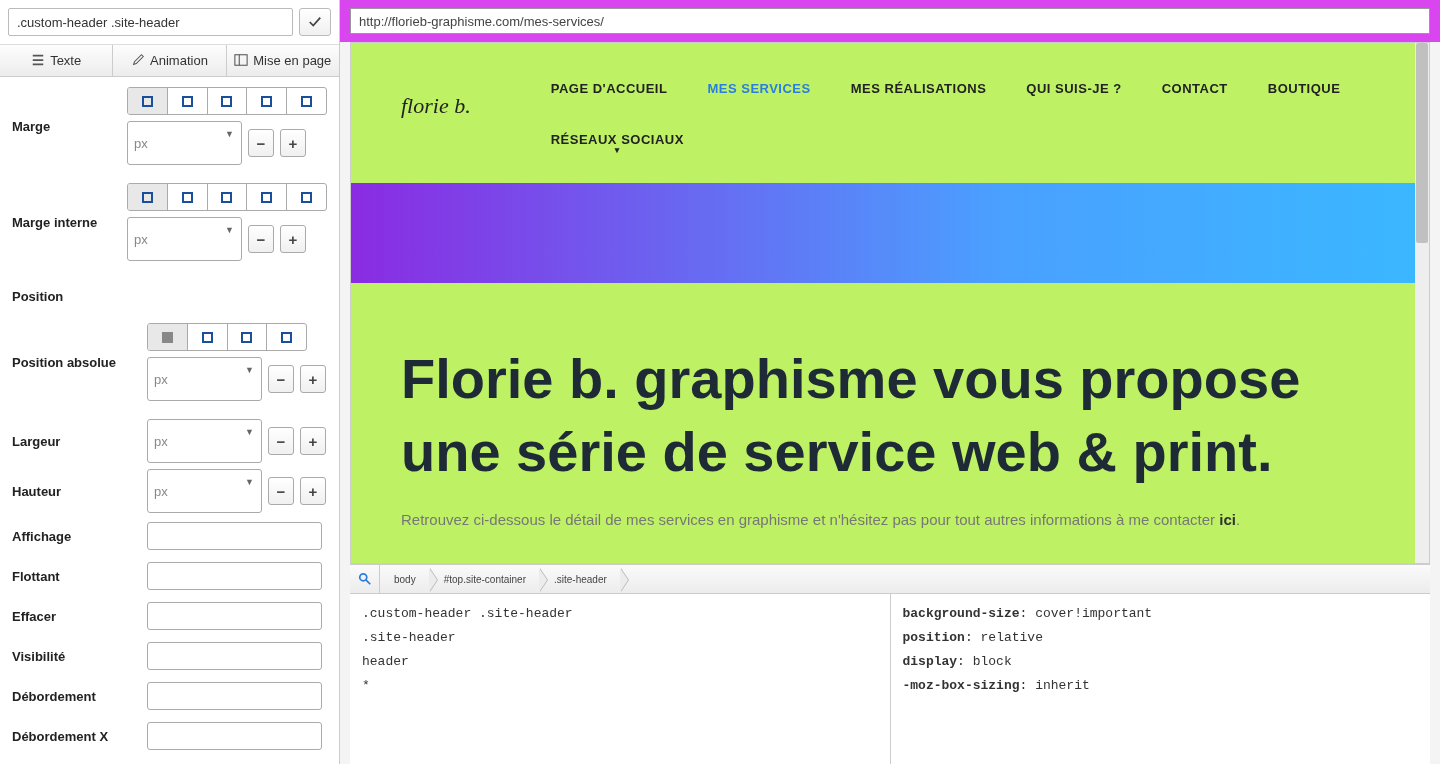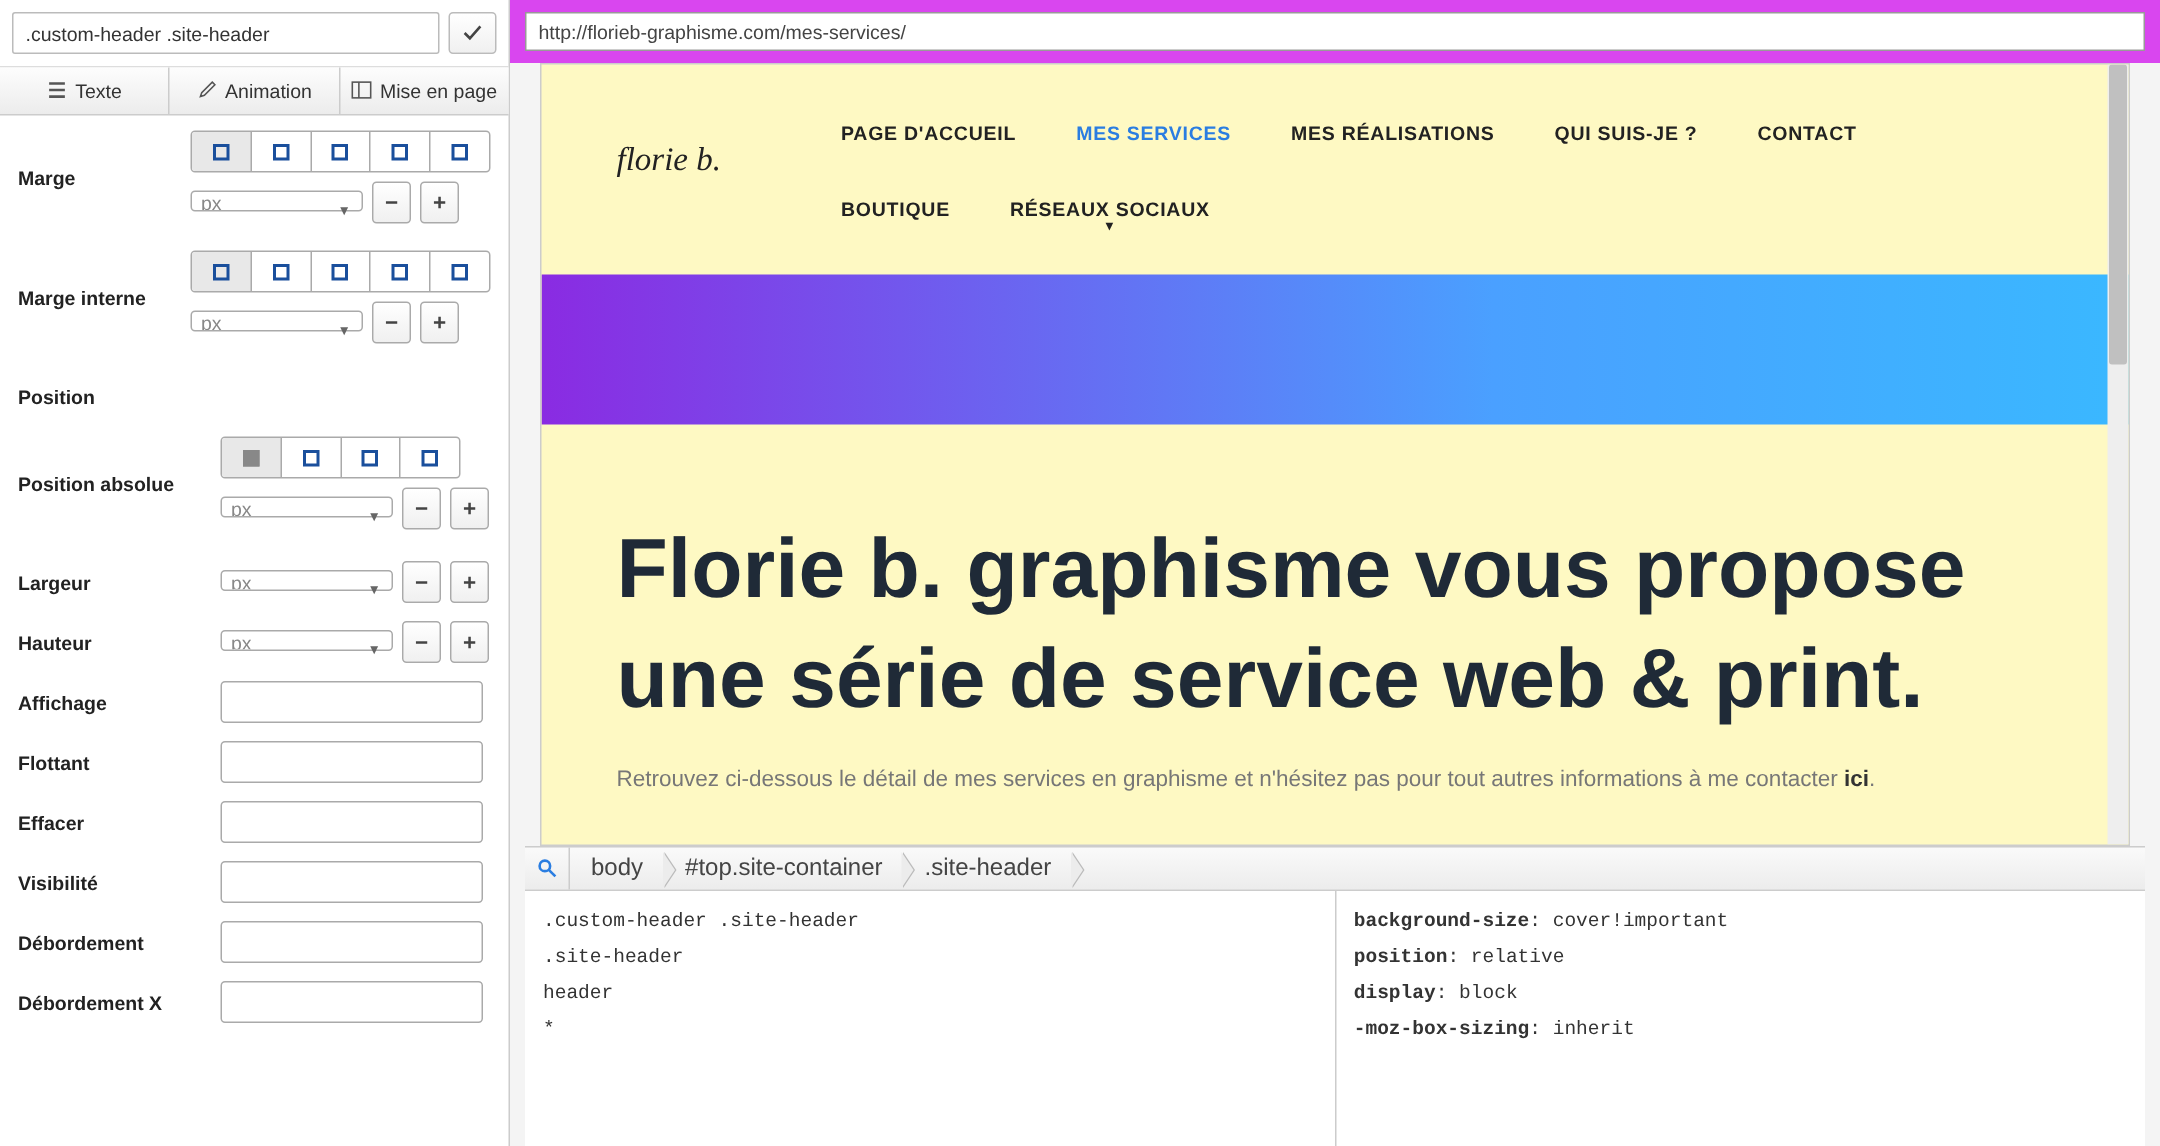--- a/index.html
+++ b/index.html
@@ -23,48 +23,48 @@
 .prop-label { width: 110px; font-size: 13px; font-weight: 600; color: #222; }
 .prop-controls { flex: 1; display: flex; flex-direction: column; gap: 6px; }
 .boxes { display: flex; border: 1px solid #aaa; border-radius: 3px; overflow: hidden; width: 200px; background: #fff; }
 .boxes .b { flex: 1; height: 26px; display: flex; align-items: center; justify-content: center; border-right: 1px solid #aaa; cursor: pointer; }
 .boxes .b:last-child { border-right: none; }
 .boxes .b.active { background: #e8e8e8; }
 .sq { width: 11px; height: 11px; }
 .sq.outline { border: 2px solid #1a4f9c; }
 .sq.fill { background: #888; border: 2px solid #888; }
 .unit-row { display: flex; gap: 6px; align-items: center; }
-.sel { height: 14px; border: 1px solid #aaa; border-radius: 3px; padding: 0 6px; font-size: 13px; color: #888; background: #fff; width: 115px; appearance: none; position: relative; }
+.sel { height: 44px; border: 1px solid #aaa; border-radius: 3px; padding: 0 6px; font-size: 13px; color: #888; background: #fff; width: 115px; appearance: none; position: relative; }
 .sel-wrap { position: relative; display: inline-block; }
 .sel-wrap::after { content: "▼"; position: absolute; right: 8px; top: 8px; font-size: 9px; color: #666; pointer-events: none; }
 .stepbtn { width: 26px; height: 28px; border: 1px solid #aaa; background: linear-gradient(#fff,#f0f0f0); border-radius: 3px; font-size: 15px; font-weight: bold; color: #444; display: flex; align-items: center; justify-content: center; cursor: pointer; }
 .plain-input { width: 175px; height: 28px; border: 1px solid #aaa; border-radius: 3px; padding: 0 8px; font-size: 13px; background: #fff; }
 .pos-input { width: 163px; height: 28px; border: 1px solid #888; border-radius: 2px; padding: 0 8px; font-size: 13px; background: #fff; color: #222; }
 
 
 .right { flex: 1; display: flex; flex-direction: column; background: #f4f4f4; }
 .url-bar { padding: 8px 10px; background: #d946ef; }
 .url-input { width: 100%; height: 26px; border: 1px solid #999; background: #fff; padding: 0 8px; font-size: 13px; color: #444; }
 
-.preview { flex: 1; background: #fef9c3; overflow: hidden; position: relative; border: 1px solid #ccc; margin: 0 20px; }
+.preview { flex: 1; background: #bef264; overflow: hidden; position: relative; border: 1px solid #ccc; margin: 0 10px; }
 .site-header { display: flex; align-items: flex-start; padding: 20px 50px 0 50px; min-height: 140px; }
 .logo { font-family: cursive; font-size: 22px; font-style: italic; color: #222; margin-top: 30px; margin-right: 60px; white-space: nowrap; }
 .nav { display: flex; flex-wrap: wrap; gap: 0; flex: 1; text-align: right; }
 .nav-item { padding: 18px 20px; font-size: 13px; font-weight: 700; letter-spacing: 0.5px; color: #222; cursor: pointer; white-space: nowrap; }
 .nav-item.active { color: #2a7de1; }
 .nav-item.drop::after { content: "▾"; display: block; text-align: center; font-size: 9px; margin-top: -2px; }
 .hero-band { height: 100px; background: linear-gradient(90deg, #8a2be2, #4aa0ff 60%, #3ab8ff); }
 .hero-content { padding: 60px 50px 20px 50px; }
 .hero-title { font-size: 56px; font-weight: 800; color: #1f2a37; line-height: 1.3; font-family: "Segoe UI", Arial, sans-serif; }
 .hero-sub { margin-top: 22px; font-size: 15px; color: #777; }
 .hero-sub a { color: #333; font-weight: 700; text-decoration: none; }
 
 .breadcrumb { display: flex; align-items: center; background: linear-gradient(#fafafa,#ececec); border-top: 1px solid #ccc; border-bottom: 1px solid #ccc; height: 30px; margin: 0 10px; }
 .bc-search { width: 30px; height: 100%; display: flex; align-items: center; justify-content: center; border-right: 1px solid #ccc; color: #2a7de1; cursor: pointer; }
-.bc-item { padding: 0 14px; height: 100%; display: flex; align-items: center; font-size: 16px; color: #444; position: relative; cursor: pointer; }
+.bc-item { padding: 0 14px; height: 100%; display: flex; align-items: center; font-size: 10px; color: #444; position: relative; cursor: pointer; }
 .bc-item::after { content: ""; position: absolute; right: -7px; top: 3px; width: 0; height: 0; border-top: 12px solid transparent; border-bottom: 12px solid transparent; border-left: 8px solid #ececec; z-index: 2; }
 .bc-item::before { content: ""; position: absolute; right: -8px; top: 3px; width: 0; height: 0; border-top: 12px solid transparent; border-bottom: 12px solid transparent; border-left: 8px solid #bbb; z-index: 1; }
 
 .code-area { display: flex; flex: 0 0 170px; margin: 0 10px; background: #fff; font-family: "Courier New", monospace; font-size: 13px; }
 .code-left { flex: 1; padding: 8px 12px; border-right: 1px solid #ccc; }
 .code-right { flex: 1; padding: 8px 12px; }
 .code-line { line-height: 1.85; white-space: nowrap; color: #333; }
 .code-line .prop { font-weight: bold; }
 .code-line .val { color: #333; }
 

